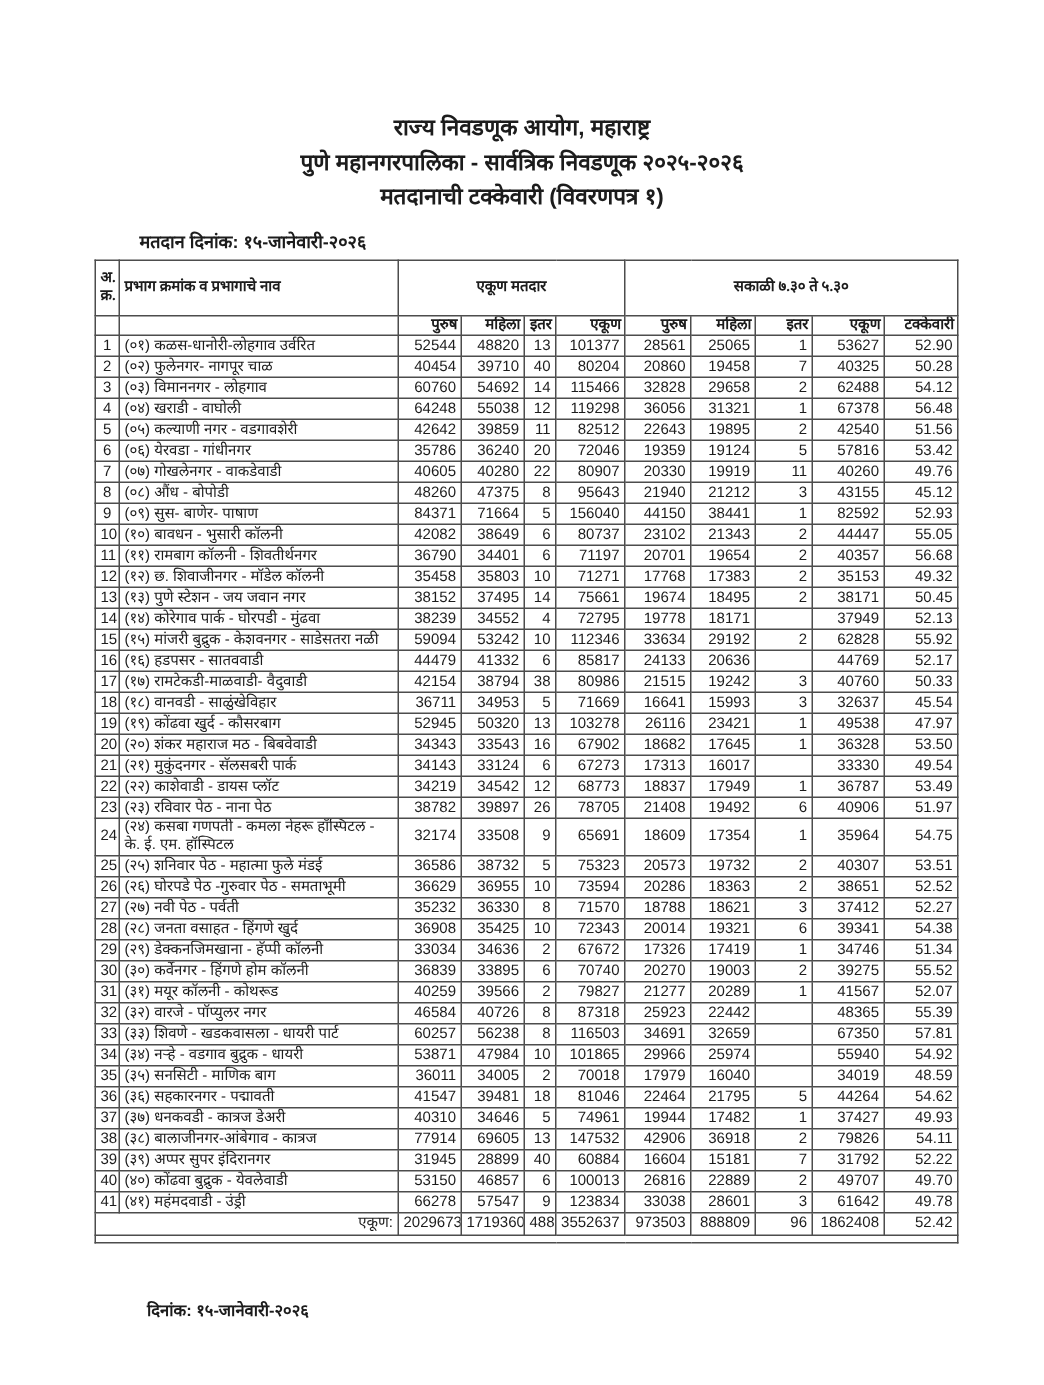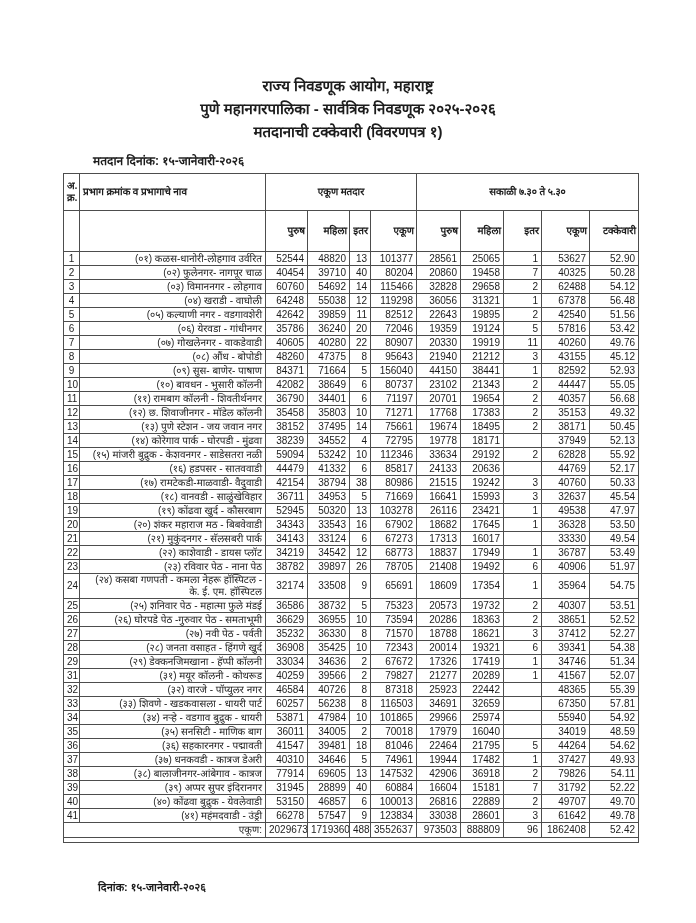--- a/index.html
+++ b/index.html
@@ -14,24 +14,24 @@
   table.report{
     margin-left:63px;width:575px;border-collapse:collapse;table-layout:fixed;
     font-size:10px;line-height:12px;
   }
   table.report th, table.report td{
     border:1px solid #4d4d4d;padding:0 3px;overflow:hidden;
     vertical-align:middle;box-sizing:border-box;
   }
   thead tr.h1 th{height:37px;font-weight:bold;text-align:center;font-size:10px;font-family:Liberation Serif, serif;}
   thead tr.h1 th.th-ward{text-align:left;}
-  thead tr.h2 th{height:13px;font-weight:bold;text-align:right;font-size:10px;padding:14px 2px;}
+  thead tr.h2 th{height:13px;font-weight:bold;text-align:right;font-size:10px;padding:0 2px;}
   tbody td{height:14px;}
   .c-sr{text-align:center;padding:0 1px;}
-  .c-name{text-align:right;white-space:nowrap;}
+  .c-name{text-align:left;white-space:nowrap;}
   tr.wrap .c-name{white-space:normal;line-height:12px;}
   .c-num{text-align:right;padding:0 3px;}
   tfoot td{height:15px;}
   .total-label{text-align:right;font-weight:normal;}
   tr.empty-row td{height:5px;border:1px solid #4d4d4d;}
   .footer-date{margin:36px 0 0 98px;font-weight:bold;font-size:11px;}
 </style>
 </head>
 <body>
 
@@ -452,20 +452,33 @@
           <td class="c-num">34636</td>
           <td class="c-num">2</td>
           <td class="c-num">67672</td>
           <td class="c-num">17326</td>
           <td class="c-num">17419</td>
           <td class="c-num">1</td>
           <td class="c-num">34746</td>
           <td class="c-num">51.34</td>
         </tr>
         <tr>
+          <td class="c-sr">30</td>
+          <td class="c-name">(३०) कर्वेनगर - हिंगणे होम कॉलनी</td>
+          <td class="c-num">36839</td>
+          <td class="c-num">33895</td>
+          <td class="c-num">6</td>
+          <td class="c-num">70740</td>
+          <td class="c-num">20270</td>
+          <td class="c-num">19003</td>
+          <td class="c-num">2</td>
+          <td class="c-num">39275</td>
+          <td class="c-num">55.52</td>
+        </tr>
+        <tr>
           <td class="c-sr">31</td>
           <td class="c-name">(३१) मयूर कॉलनी - कोथरूड</td>
           <td class="c-num">40259</td>
           <td class="c-num">39566</td>
           <td class="c-num">2</td>
           <td class="c-num">79827</td>
           <td class="c-num">21277</td>
           <td class="c-num">20289</td>
           <td class="c-num">1</td>
           <td class="c-num">41567</td>

